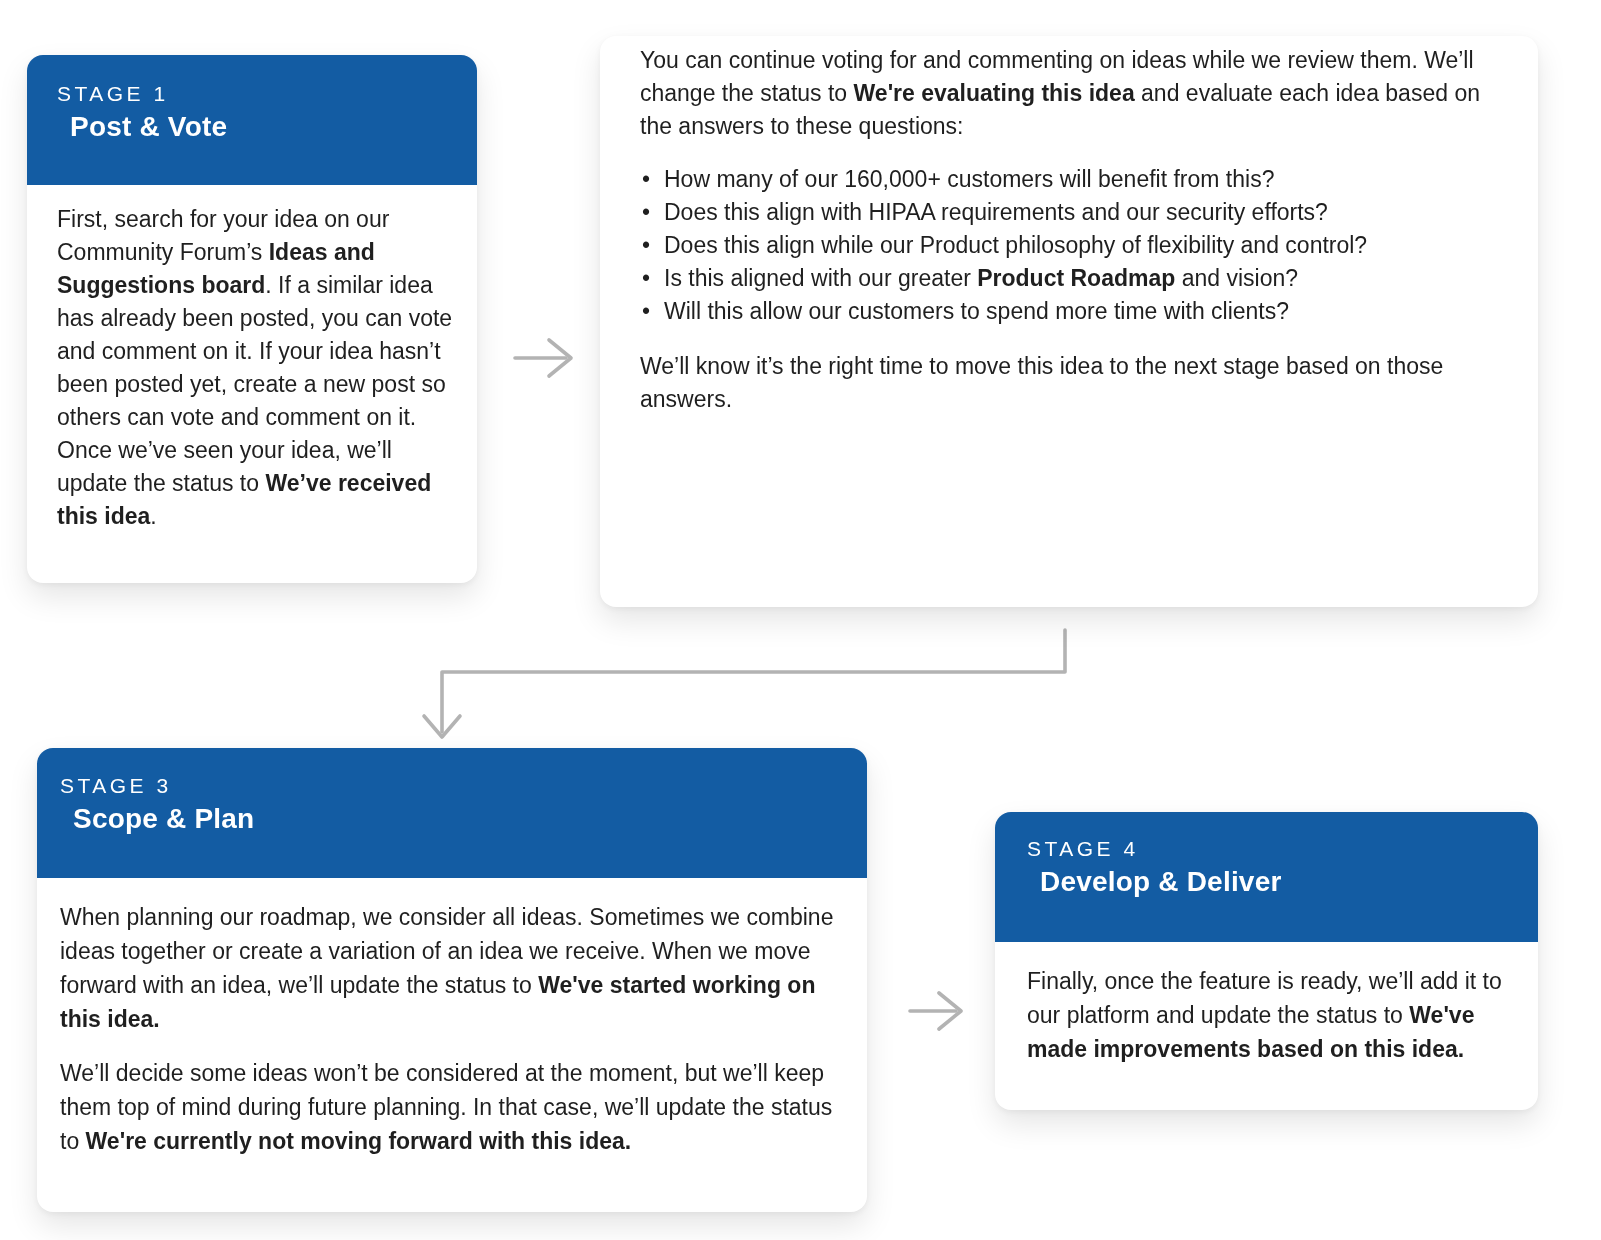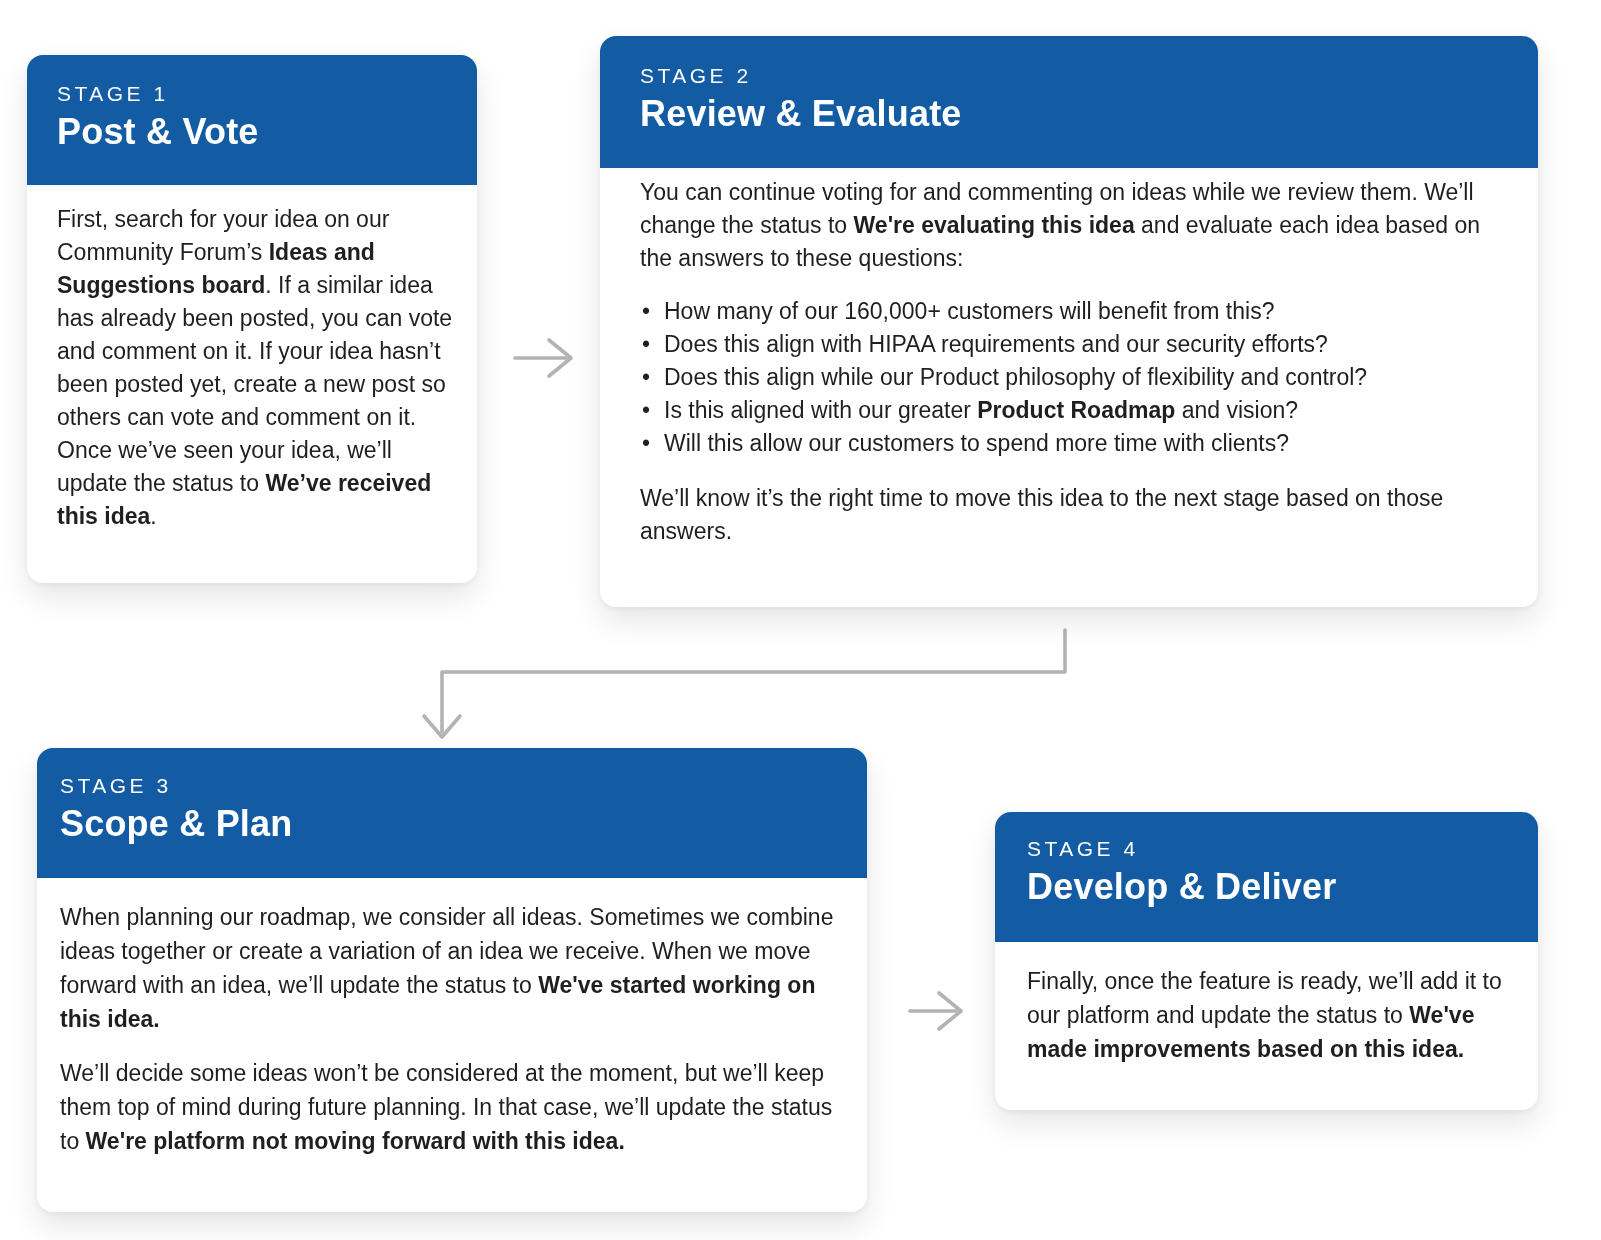--- a/index.html
+++ b/index.html
@@ -13,21 +13,21 @@
   *{box-sizing:border-box;margin:0;padding:0;}
   html,body{background:var(--page-bg);}
   body{font-family:"Liberation Sans","DejaVu Sans",sans-serif;color:var(--text);}
   .canvas{position:relative;width:1601px;height:1240px;background:var(--page-bg);overflow:hidden;border-radius:11px;}
 
   .card{position:absolute;background:var(--card-bg);border-radius:16px;
         box-shadow:0 2px 6px rgba(0,0,0,.05),0 14px 30px rgba(0,0,0,.10);}
   .card-header{background:var(--blue);color:var(--header-text);
         border-radius:16px 16px 0 0;}
   .stage-label{font-size:21px;font-weight:400;letter-spacing:3.5px;color:var(--header-text);}
-  .stage-title{font-size:36px;font-weight:700;letter-spacing:.2px;margin-top:5px;color:var(--header-text);}
+  .stage-title{font-size:28px;font-weight:700;letter-spacing:.2px;margin-top:5px;color:var(--header-text);margin-left:13px;}
   .card-body{font-size:23px;color:var(--text);}
   .card-body p{margin:0 0 20px;}
   .card-body ul{list-style:none;margin:0 0 22px;}
   .card-body li{position:relative;padding-left:24px;}
   .card-body li::before{content:"\2022";position:absolute;left:2px;top:0;}
   .b{font-weight:700;}
 
   
   #card1{left:27px;top:55px;width:450px;height:528px;}
   #card1 .card-header{height:130px;padding:27px 26px 0 30px;}
@@ -73,45 +73,41 @@
     <header class="card-header">
       <div class="stage-label">STAGE 1</div>
       <h2 class="stage-title">Post &amp; Vote</h2>
     </header>
     <div class="card-body">
         <p><span>First, search for your idea on our Community Forum’s </span><span class="b">Ideas and Suggestions board</span><span>. If a similar idea has already been posted, you can vote and comment on it. If your idea hasn’t been posted yet, create a new post so others can vote and comment on it. Once we’ve seen your idea, we’ll update the status to </span><span class="b">We’ve received this idea</span><span>.</span></p>
       </div>
   </section>
 
   <section class="card" id="card2">
-    <header class="card-header">
-      <div class="stage-label">STAGE 2</div>
-      <h2 class="stage-title">Review &amp; Evaluate</h2>
-    </header>
     <div class="card-body">
         <p><span>You can continue voting for and commenting on ideas while we review them. We’ll change the status to </span><span class="b">We're evaluating this idea</span><span> and evaluate each idea based on the answers to these questions:</span></p>
         <ul>
           <li><span>How many of our 160,000+ customers will benefit from this?</span></li>
           <li><span>Does this align with HIPAA requirements and our security efforts?</span></li>
           <li><span>Does this align while our Product philosophy of flexibility and control?</span></li>
           <li><span>Is this aligned with our greater </span><span class="b">Product Roadmap</span><span> and vision?</span></li>
           <li><span>Will this allow our customers to spend more time with clients?</span></li>
         </ul>
         <p><span>We’ll know it’s the right time to move this idea to the next stage based on those answers.</span></p>
       </div>
   </section>
 
   <section class="card" id="card3">
     <header class="card-header">
       <div class="stage-label">STAGE 3</div>
       <h2 class="stage-title">Scope &amp; Plan</h2>
     </header>
     <div class="card-body">
         <p><span>When planning our roadmap, we consider all ideas. Sometimes we combine ideas together or create a variation of an idea we receive. When we move forward with an idea, we’ll update the status to </span><span class="b">We've started working on this idea.</span></p>
-        <p><span>We’ll decide some ideas won’t be considered at the moment, but we’ll keep them top of mind during future planning. In that case, we’ll update the status to </span><span class="b">We're platform not moving forward with this idea.</span></p>
+        <p><span>We’ll decide some ideas won’t be considered at the moment, but we’ll keep them top of mind during future planning. In that case, we’ll update the status to </span><span class="b">We're currently not moving forward with this idea.</span></p>
       </div>
   </section>
 
   <section class="card" id="card4">
     <header class="card-header">
       <div class="stage-label">STAGE 4</div>
       <h2 class="stage-title">Develop &amp; Deliver</h2>
     </header>
     <div class="card-body">
         <p><span>Finally, once the feature is ready, we’ll add it to our platform and update the status to </span><span class="b">We've made improvements based on this idea.</span></p>

